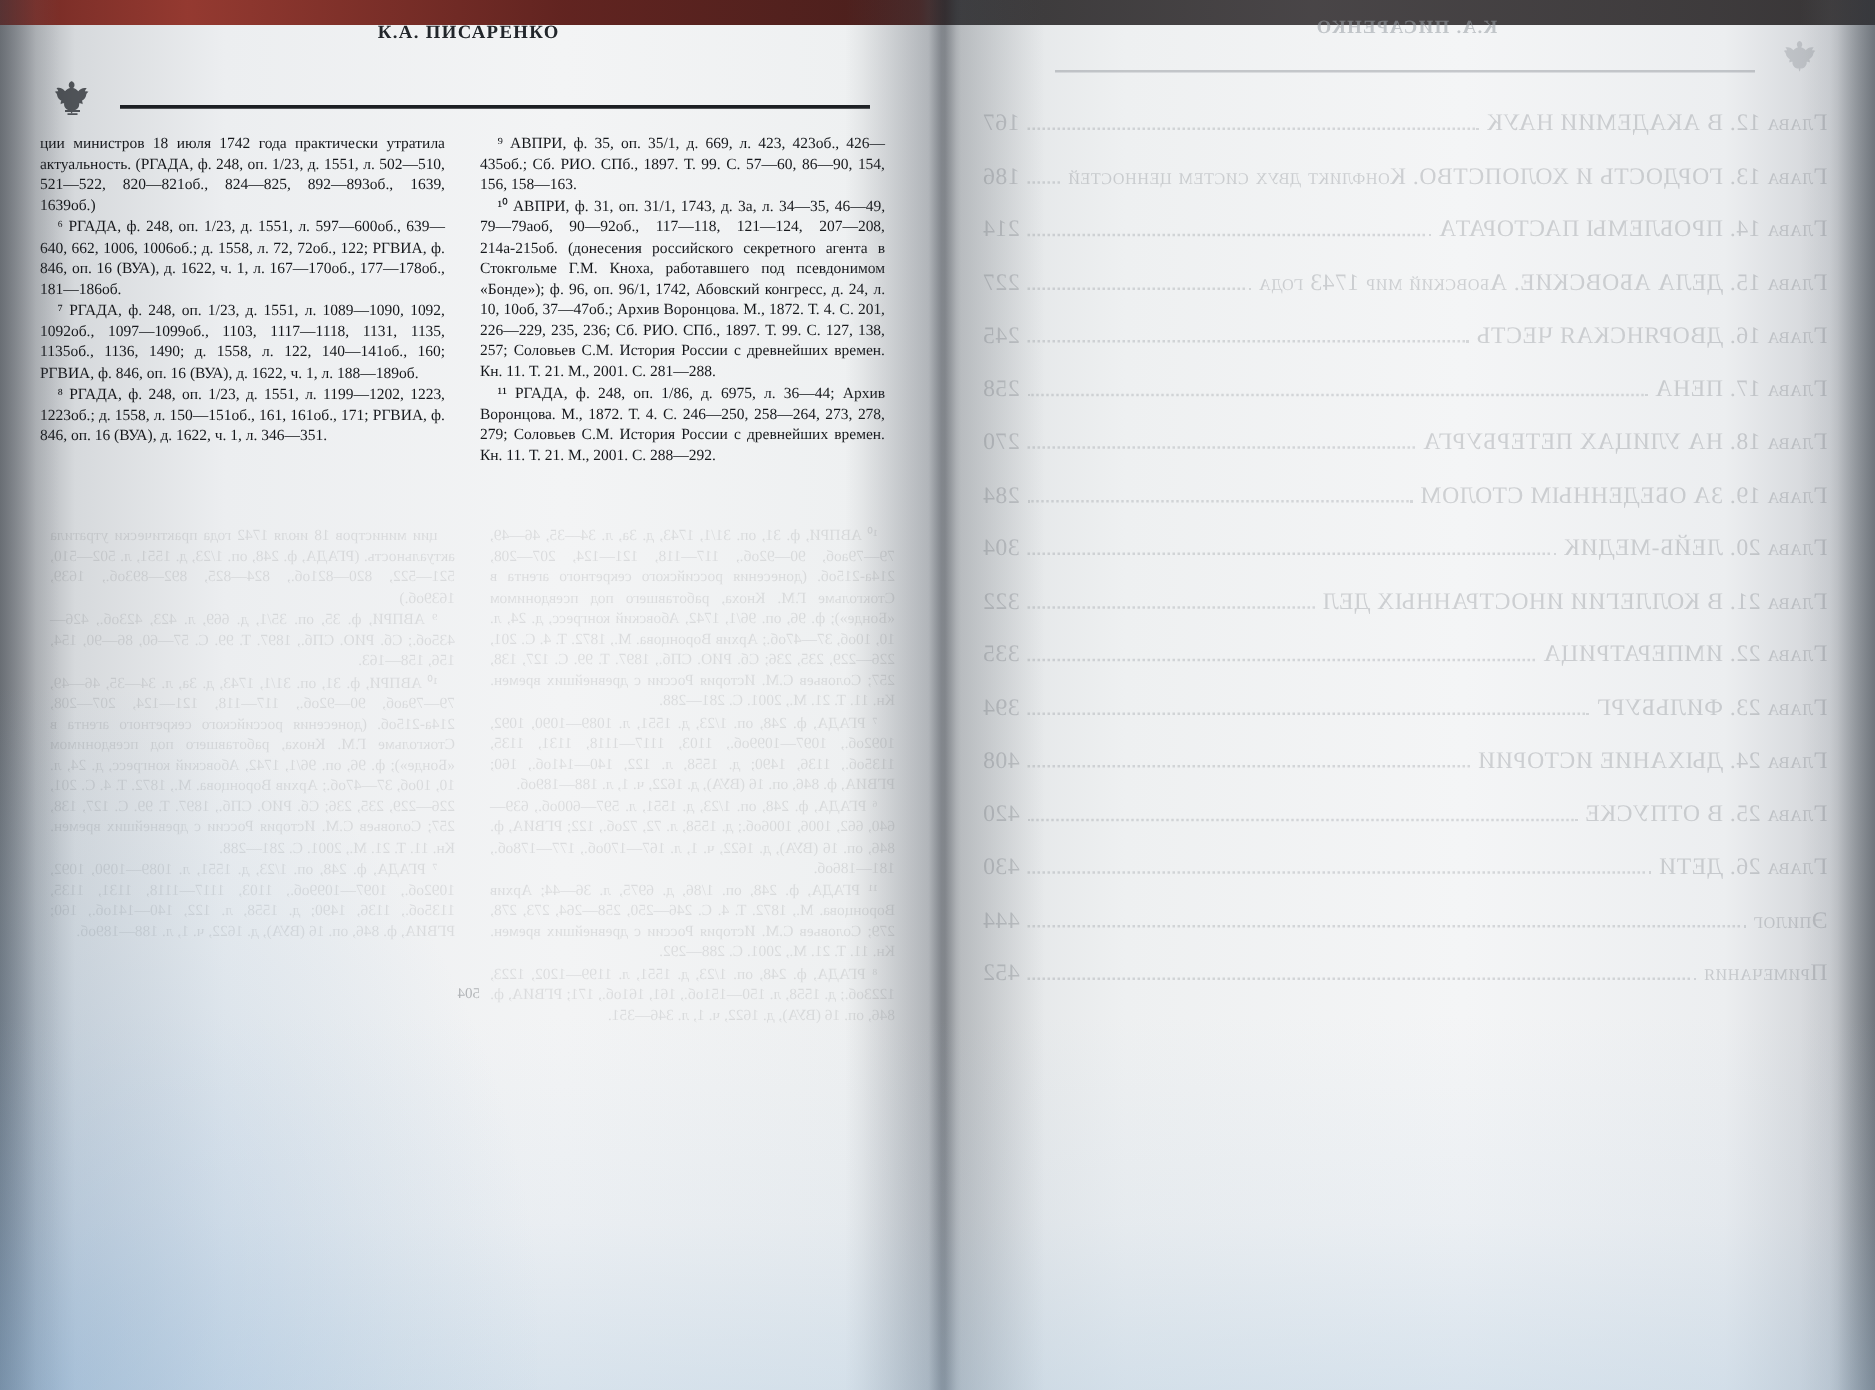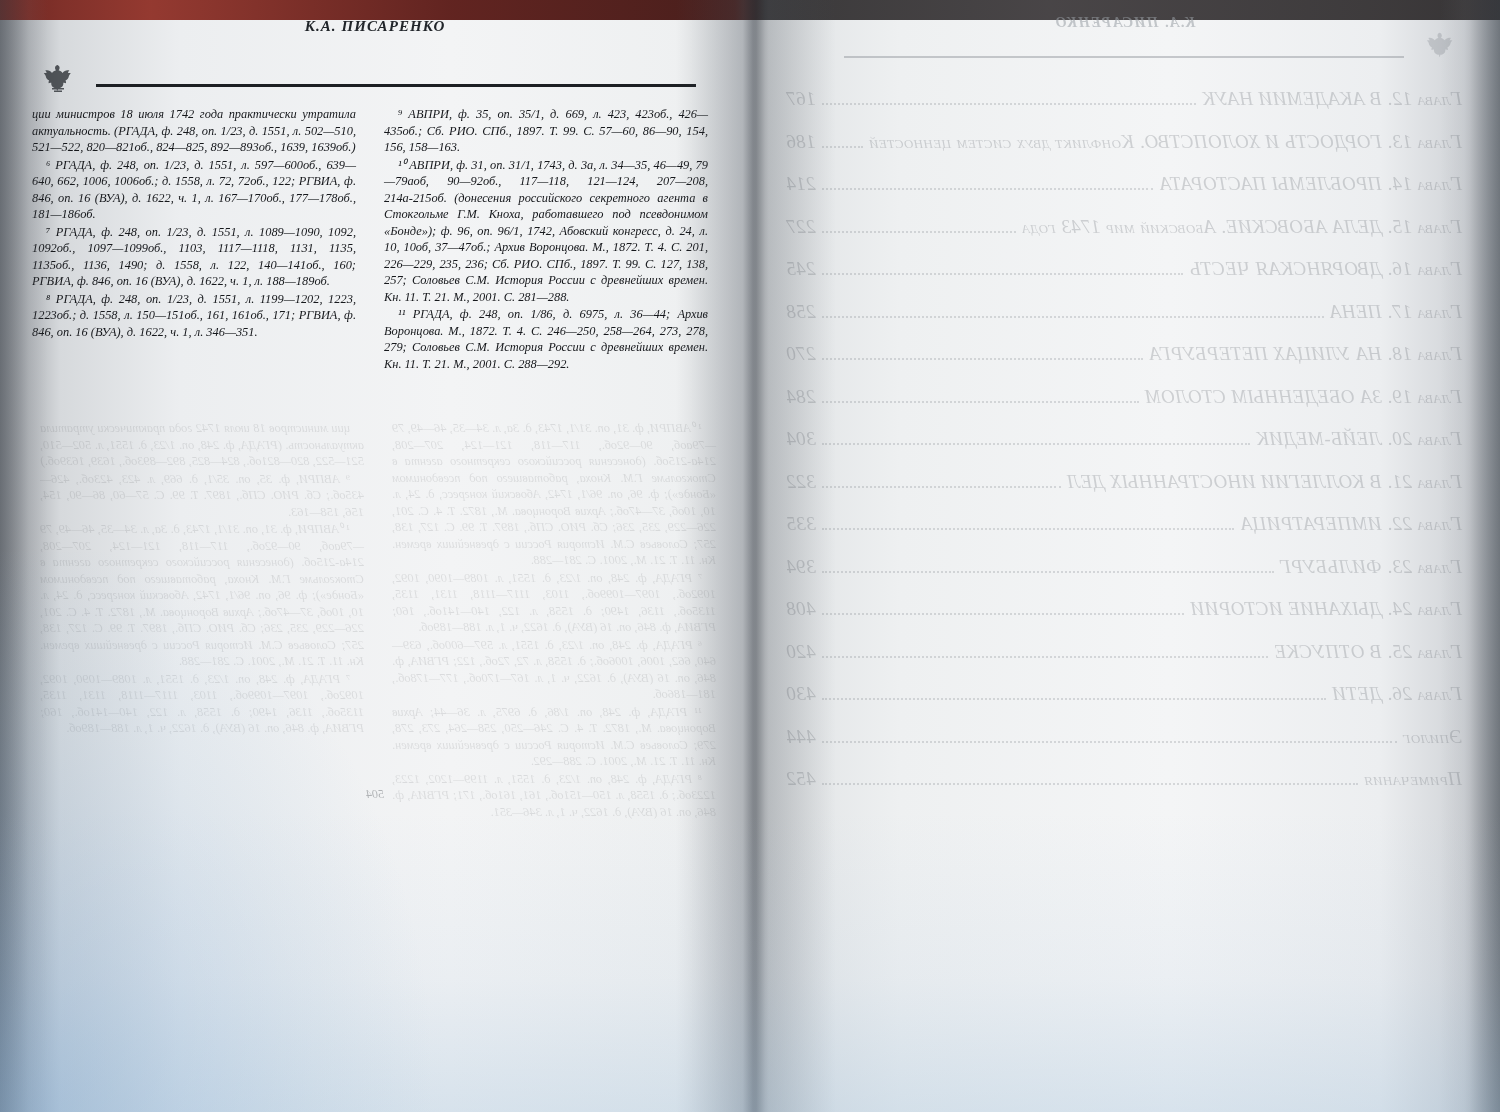--- a/index.html
+++ b/index.html
@@ -25,21 +25,20 @@
     top: 0; left: 0;
     width: 1500px; height: 20px;
     background: linear-gradient(90deg,#6b1c16 0%, #8d2a20 10%, #55120e 30%, #3b0d0a 49%, #2c2a2b 51%, #3a3638 70%, #2a2728 100%);
     opacity: .92;
   }
   .page {
     position: absolute;
     top: 0;
     height: 826px;
     overflow: hidden;
-    font-style: italic;
   }
   .page-left {
     left: 0; width: 750px;
     padding: 0;
   }
   .page-right {
     left: 750px; width: 750px;
   }
   
   .running-head {

